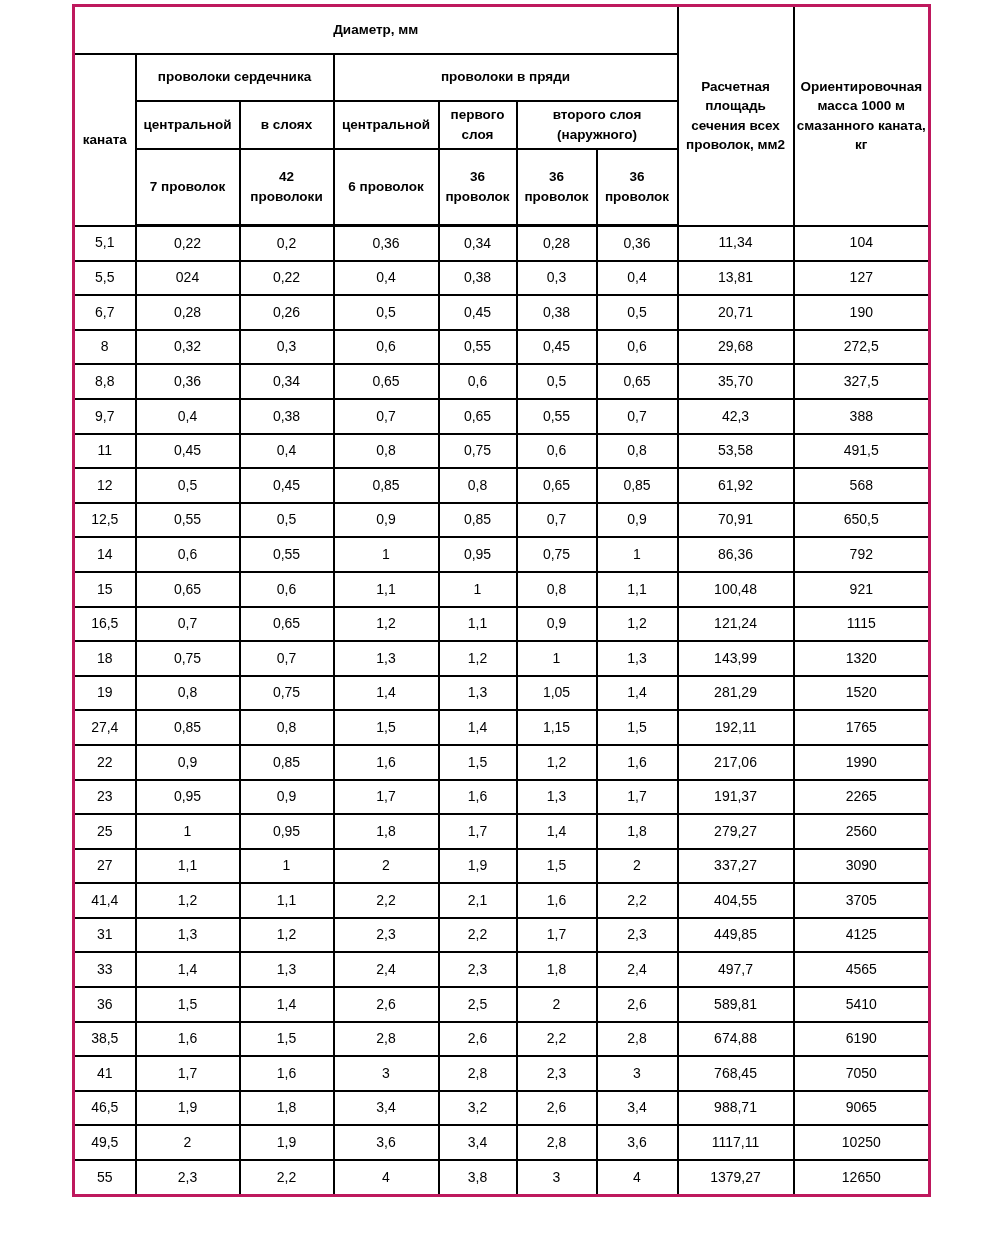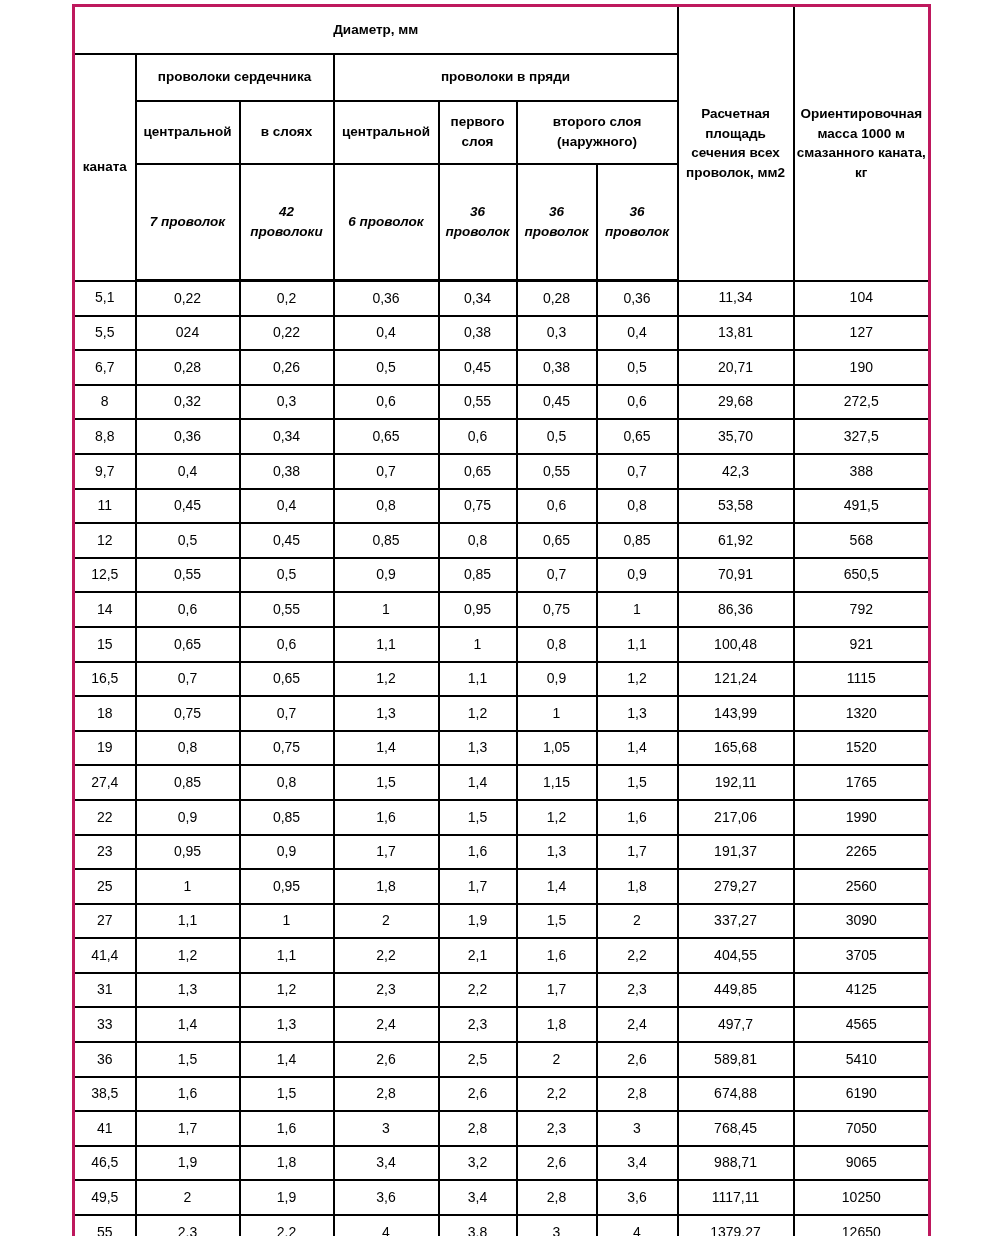--- a/index.html
+++ b/index.html
@@ -36,22 +36,22 @@
     line-height: 1.45;
   }
   table.spec tbody td {
     font-size: 14px;
     font-weight: normal;
     height: 30.6px;
     line-height: 1.1;
   }
   tr.hr1 { height: 48px; }
   tr.hr2 { height: 47px; }
-  tr.hr3 { height: 63px; }
-  tr.hr4 { height: 117px; font-style: italic; }
+  tr.hr3 { height: 48px; }
+  tr.hr4 { height: 77px; }
   table.spec thead tr.hr4 th { border-bottom: 3px solid #000; }
   th.rowspan-right { border-bottom: 3px solid #000; margin-left: 7px; }
   td.va-top { vertical-align: top; padding-top: 3px; }
 </style>
 </head>
 <body>
 
 <div class="table-wrap">
   <table class="spec">
     <colgroup>
@@ -237,21 +237,21 @@
           <td>1320</td>
         </tr>
         <tr>
           <td>19</td>
           <td>0,8</td>
           <td>0,75</td>
           <td>1,4</td>
           <td>1,3</td>
           <td>1,05</td>
           <td>1,4</td>
-          <td>165,68</td>
+          <td>281,29</td>
           <td>1520</td>
         </tr>
         <tr>
           <td>27,4</td>
           <td>0,85</td>
           <td>0,8</td>
           <td>1,5</td>
           <td>1,4</td>
           <td>1,15</td>
           <td>1,5</td>

